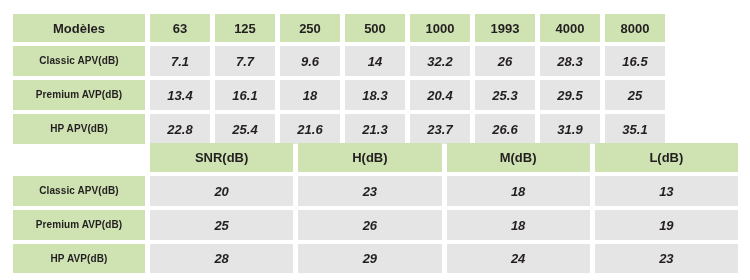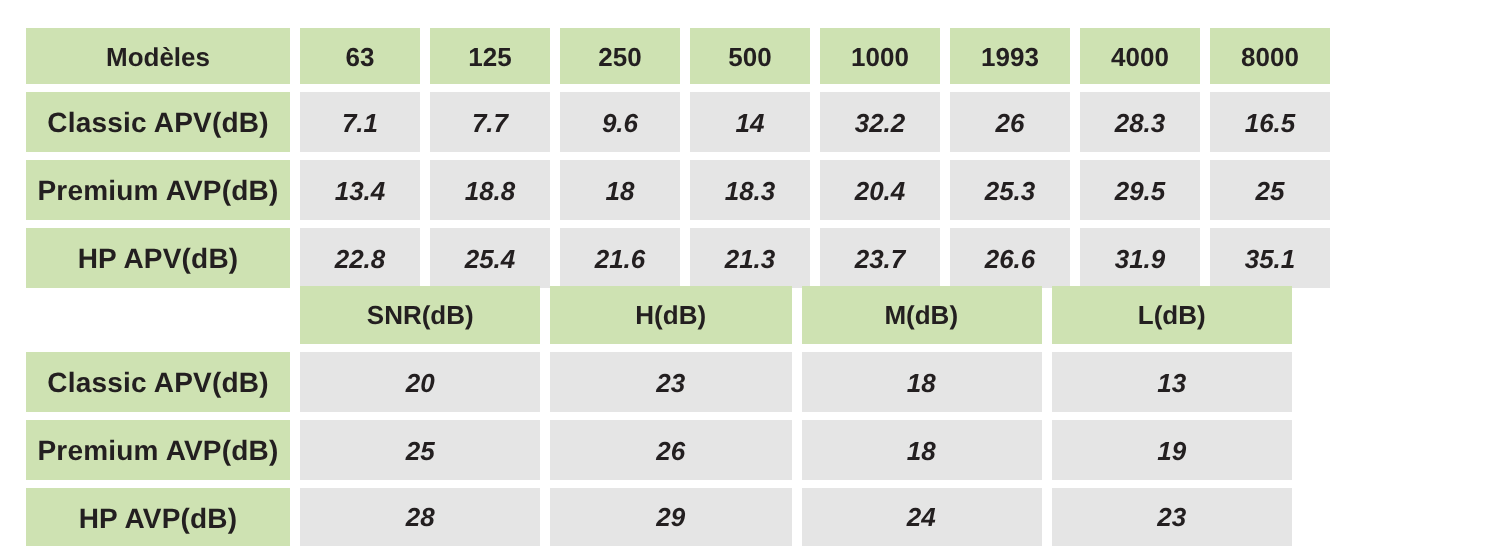--- a/index.html
+++ b/index.html
@@ -31,41 +31,41 @@
     left: 13px;
     top: 14px;
     width: 652px;
     grid-template-columns: 132px repeat(8, 1fr);
     grid-template-rows: 28px 30px 30px 30px;
   }
 
   #table-snr {
     left: 13px;
     top: 143px;
-    width: 633px;
+    width: 725px;
     grid-template-columns: 132px repeat(4, 1fr);
     grid-template-rows: 29px 30px 30px 29px;
   }
 
   .cell {
     display: flex;
     align-items: center;
     justify-content: center;
     font-size: 12.5px;
     color: #231f20;
     line-height: 1;
     text-align: center;
     white-space: nowrap;
   }
 
   
   .cell.label {
     background: #cee2b2;
     font-weight: 700;
-    font-size: 14px;
+    font-size: 10px;
     letter-spacing: 0.1px;
   }
   
   .cell.blank {
     background: transparent;
   }
   
   .cell.head {
     background: #cee2b2;
     font-weight: 700;
@@ -102,21 +102,21 @@
     <div class="cell val odd">7.7</div>
     <div class="cell val odd">9.6</div>
     <div class="cell val odd">14</div>
     <div class="cell val odd">32.2</div>
     <div class="cell val odd">26</div>
     <div class="cell val odd">28.3</div>
     <div class="cell val odd">16.5</div>
 
     <div class="cell label">Premium AVP(dB)</div>
     <div class="cell val even">13.4</div>
-    <div class="cell val even">18.8</div>
+    <div class="cell val even">16.1</div>
     <div class="cell val even">18</div>
     <div class="cell val even">18.3</div>
     <div class="cell val even">20.4</div>
     <div class="cell val even">25.3</div>
     <div class="cell val even">29.5</div>
     <div class="cell val even">25</div>
 
     <div class="cell label">HP APV(dB)</div>
     <div class="cell val odd">22.8</div>
     <div class="cell val odd">25.4</div>

